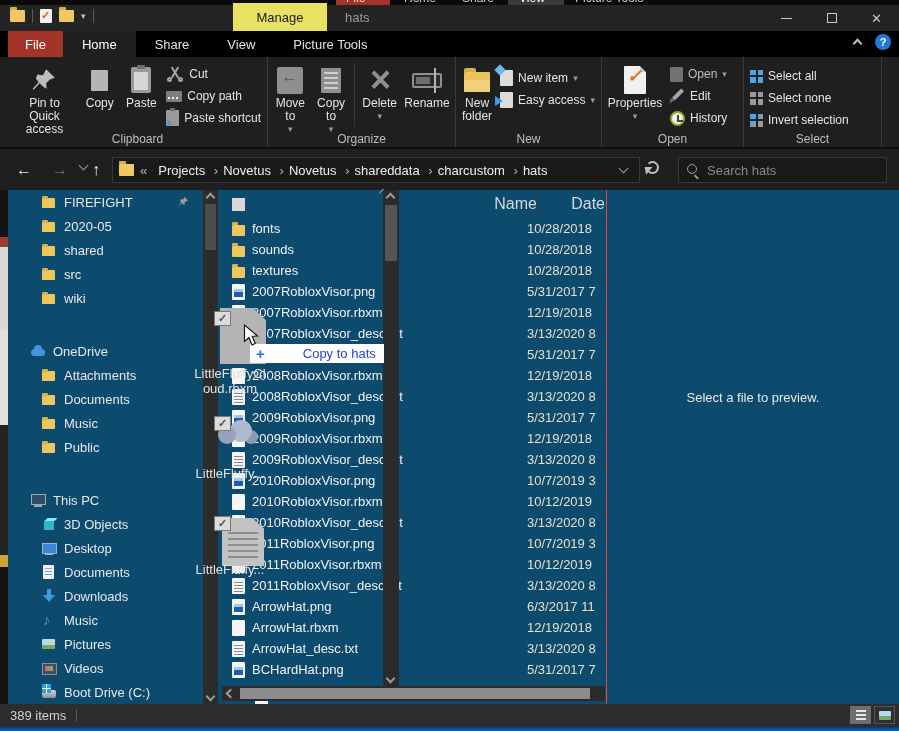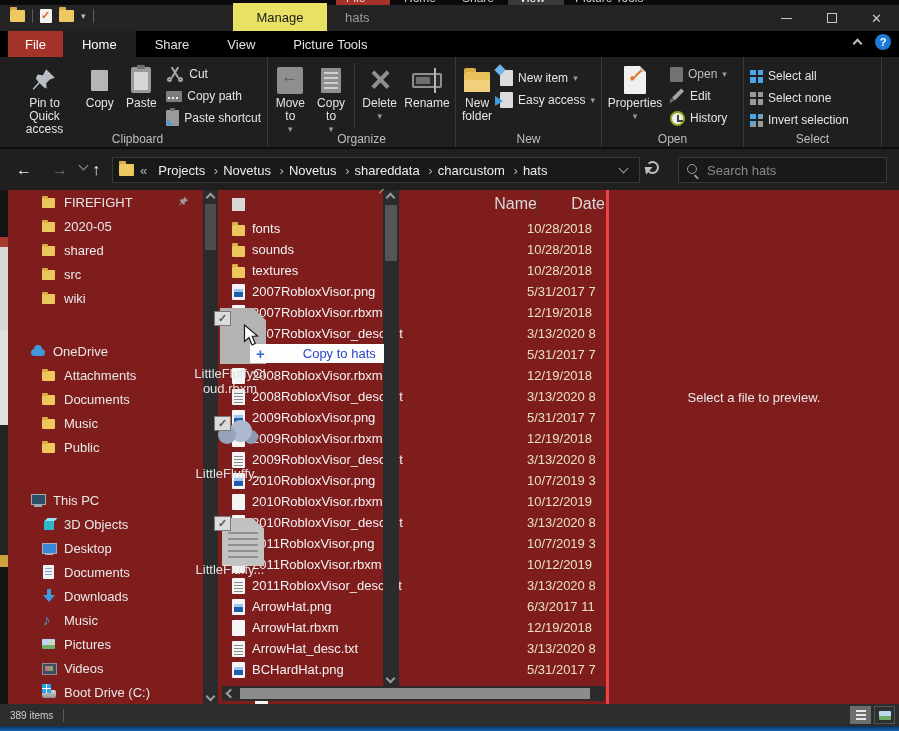--- a/index.html
+++ b/index.html
@@ -118,21 +118,21 @@
   .refreshbtn i { display:block; width:13px; height:13px; border:2px solid #c0c0c0; border-radius:50%; border-left-color:transparent; }
   .refreshbtn::after { content:""; position:absolute; left:-2px; top:3px; border-top:5px solid transparent; border-bottom:5px solid transparent; border-right:6px solid #c0c0c0; transform:rotate(40deg); }
   .searchbox { position:absolute; left:678px; top:8px; width:209px; height:26px; background:#191919; border:1px solid #383838; display:flex; align-items:center; padding:0 8px; gap:8px; }
   .search-glyph { position:relative; width:12px; height:12px; flex:none; }
   .search-glyph::before { content:""; position:absolute; left:0; top:0; width:8px; height:8px; border:1.5px solid #9a9a9a; border-radius:50%; }
   .search-glyph::after { content:""; position:absolute; right:0px; bottom:-1px; width:5px; height:1.5px; background:#9a9a9a; transform:rotate(45deg); }
   .searchbox input { background:transparent; border:none; outline:none; color:#cfcfcf; font-size:13px; width:100%; font-family:"Liberation Sans",sans-serif; }
   .searchbox input::placeholder { color:#8a8a8a; }
 
   
-  #main { position:absolute; left:0; top:190px; width:899px; height:514px; background:#7f1d1d; }
+  #main { position:absolute; left:0; top:190px; width:899px; height:514px; background:#0c4a6e; }
   
   .lfrag { position:absolute; width:8px; }
 
   
   #sidebar { position:absolute; left:8px; top:0; width:195px; height:514px; overflow:hidden; font-size:13px; }
   .srow { display:flex; align-items:center; height:24px; gap:7px; }
   .srow.ind1 { padding-left:22px; }
   .srow.ind2 { padding-left:33px; }
   .srow.gap { margin-top:29px; }
   .srow.selected { background:#454545; }
@@ -189,39 +189,39 @@
   .fi.txt::after { content:""; position:absolute; left:2px; right:2px; top:4px; bottom:2px; background:repeating-linear-gradient(180deg,#8a8a8a 0 1px,transparent 1px 3px); }
   
   #fl-scroll { position:absolute; left:383px; top:0; width:16px; height:496px; background:#2b2b2b; }
   #fl-scroll .thumb { position:absolute; left:2px; top:15px; width:12px; height:56px; background:#555; }
   
   #hscroll { position:absolute; left:222px; top:496px; width:383px; height:15px; background:#2b2b2b; }
   #hscroll .thumb { position:absolute; left:18px; top:2px; width:350px; height:11px; background:#8c8c8c; }
   .scroll-chev.left { left:5px; top:4px; transform:rotate(-135deg); border-width:2px 2px 0 0; }
 
   
-  #preview { position:absolute; left:606px; top:0; width:293px; height:514px; border-left:3px solid #ef4444; display:flex; align-items:center; justify-content:center; }
+  #preview { position:absolute; left:606px; top:0; width:293px; height:514px; border-left:1px solid #ef4444; display:flex; align-items:center; justify-content:center; }
   #preview .ptext { font-size:13px; color:#e8e8e8; margin-top:-100px; }
 
   
   #drag-layer { position:absolute; left:0; top:0; width:899px; height:731px; pointer-events:none; }
   .gcheck { position:absolute; width:17px; height:15px; background:#dcdcdc; border:1px solid #7a7a7a; color:#555; font-size:11px; font-weight:bold; line-height:13px; text-align:center; }
   .gdoc { position:absolute; background:#b4b4b4; clip-path:polygon(0 0, 72% 0, 100% 22%, 100% 100%, 0 100%); }
   .gdoc.lines { background:#c2c2c2; }
   .gdoc.lines::after { content:""; position:absolute; left:6px; right:6px; top:14px; bottom:8px; background:repeating-linear-gradient(180deg,#8f8f8f 0 2px,transparent 2px 6px); }
   .gcloud { position:absolute; width:42px; height:28px; }
   .gcloud::before { content:""; position:absolute; left:0px; bottom:2px; width:18px; height:18px; border-radius:50%; background:#97a3bc; box-shadow:14px -4px 0 2px #aeb9cf, 24px 2px 0 -2px #8e9ab3; }
   .glabel-drag { position:absolute; width:76px; text-align:center; font-size:13px; color:#e2e2e2; line-height:15px; }
   #drag-tip { position:absolute; left:250px; top:344px; height:19px; background:#fdfdfd; display:flex; align-items:center; padding:0 8px 0 6px; gap:5px; font-size:13px; }
   #drag-tip .plus { color:#2e6bd4; font-weight:bold; font-size:15px; }
   #drag-tip .tip-text { color:#2a46c8;margin-left:33px; }
   #cursor { position:absolute; left:243px; top:324px; }
 
   
-  #statusbar { position:absolute; left:0; top:704px; width:899px; height:22px; background:#2d2d2d; display:flex; align-items:center; font-size:10px; color:#d0d0d0; }
+  #statusbar { position:absolute; left:0; top:704px; width:899px; height:22px; background:#2d2d2d; display:flex; align-items:center; font-size:13px; color:#d0d0d0; }
   #statusbar .count { margin-left:10px; }
   #statusbar .sb-sep { width:1px; height:13px; background:#5a5a5a; margin-left:10px; }
   .viewbtns { position:absolute; right:4px; top:2px; display:flex; gap:3px; }
   .vbtn { width:21px; height:18px; display:flex; align-items:center; justify-content:center; }
   .vbtn.details { background:#6e6e6e; }
   .vbtn.details i { width:10px; height:10px; background:repeating-linear-gradient(180deg,#e8e8e8 0 2px,transparent 2px 4px); }
   .vbtn.thumbs { background:#2f2f2f; border:1px solid #555; }
   .vbtn.thumbs i { width:12px; height:9px; border-radius:1px; background:linear-gradient(180deg,#bcd8ef 0 55%,#6fae64 55%); }
 
   #bottom-blue { position:absolute; left:0; top:726px; width:899px; height:5px; background:linear-gradient(180deg,#0a2f57,#1465b5); }

